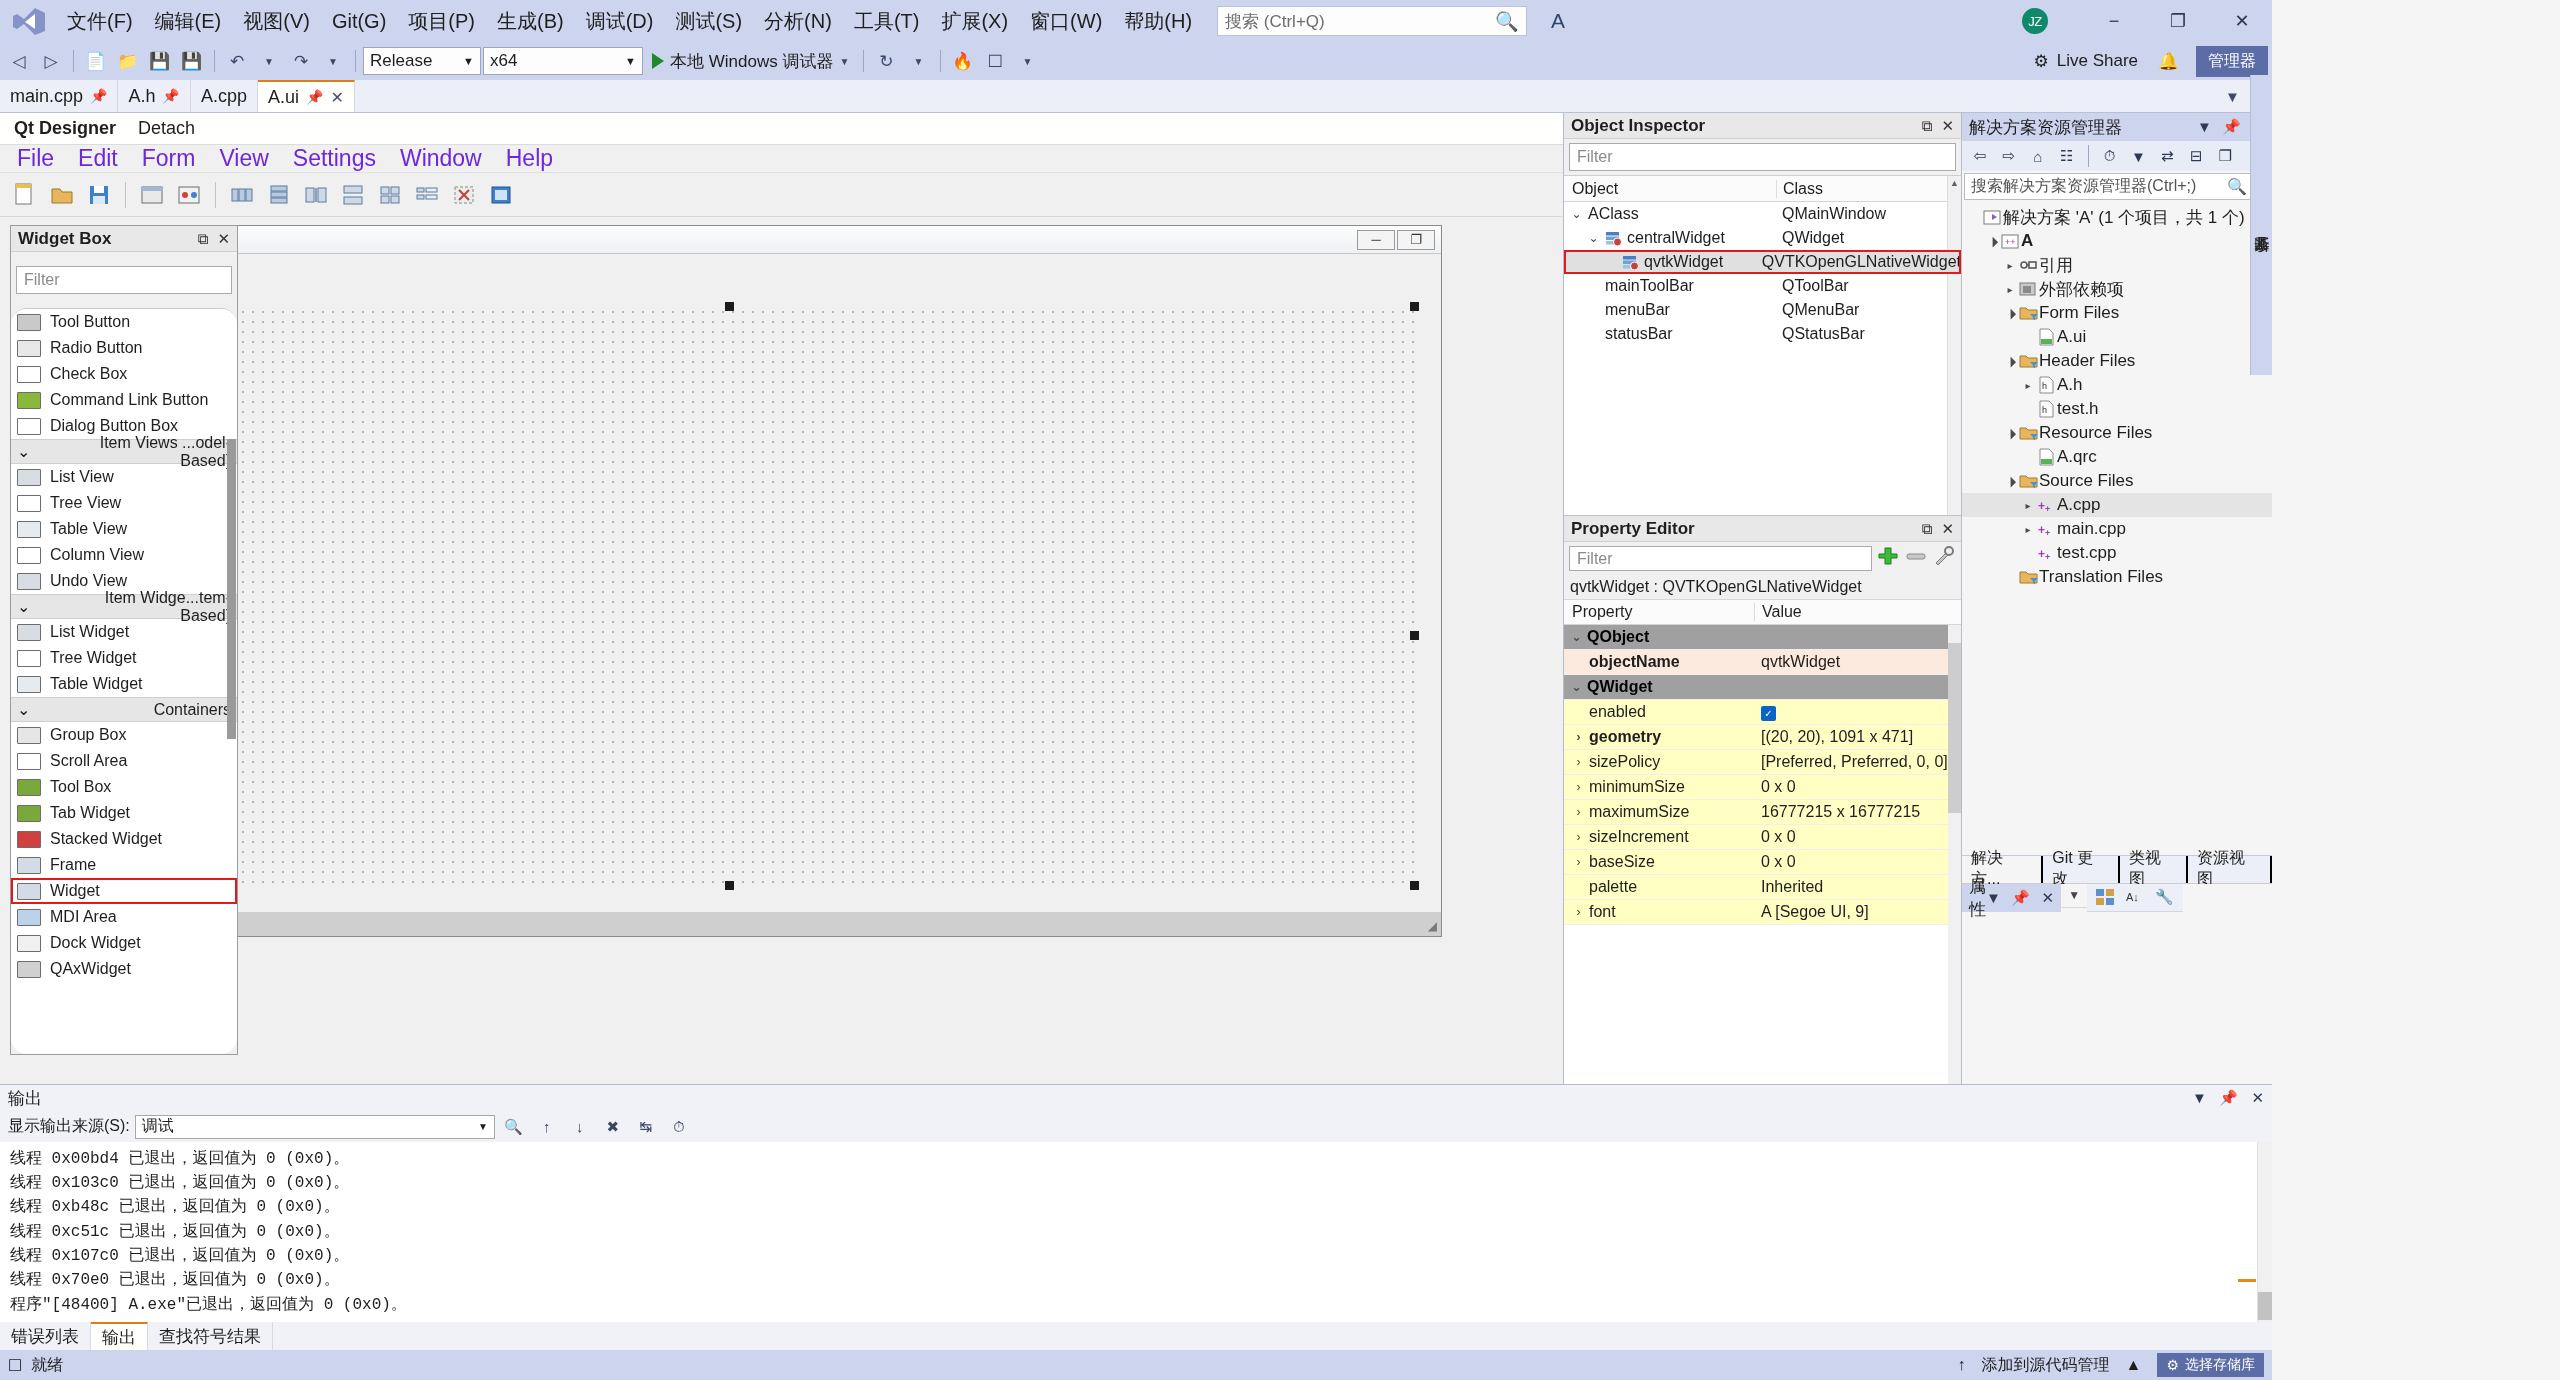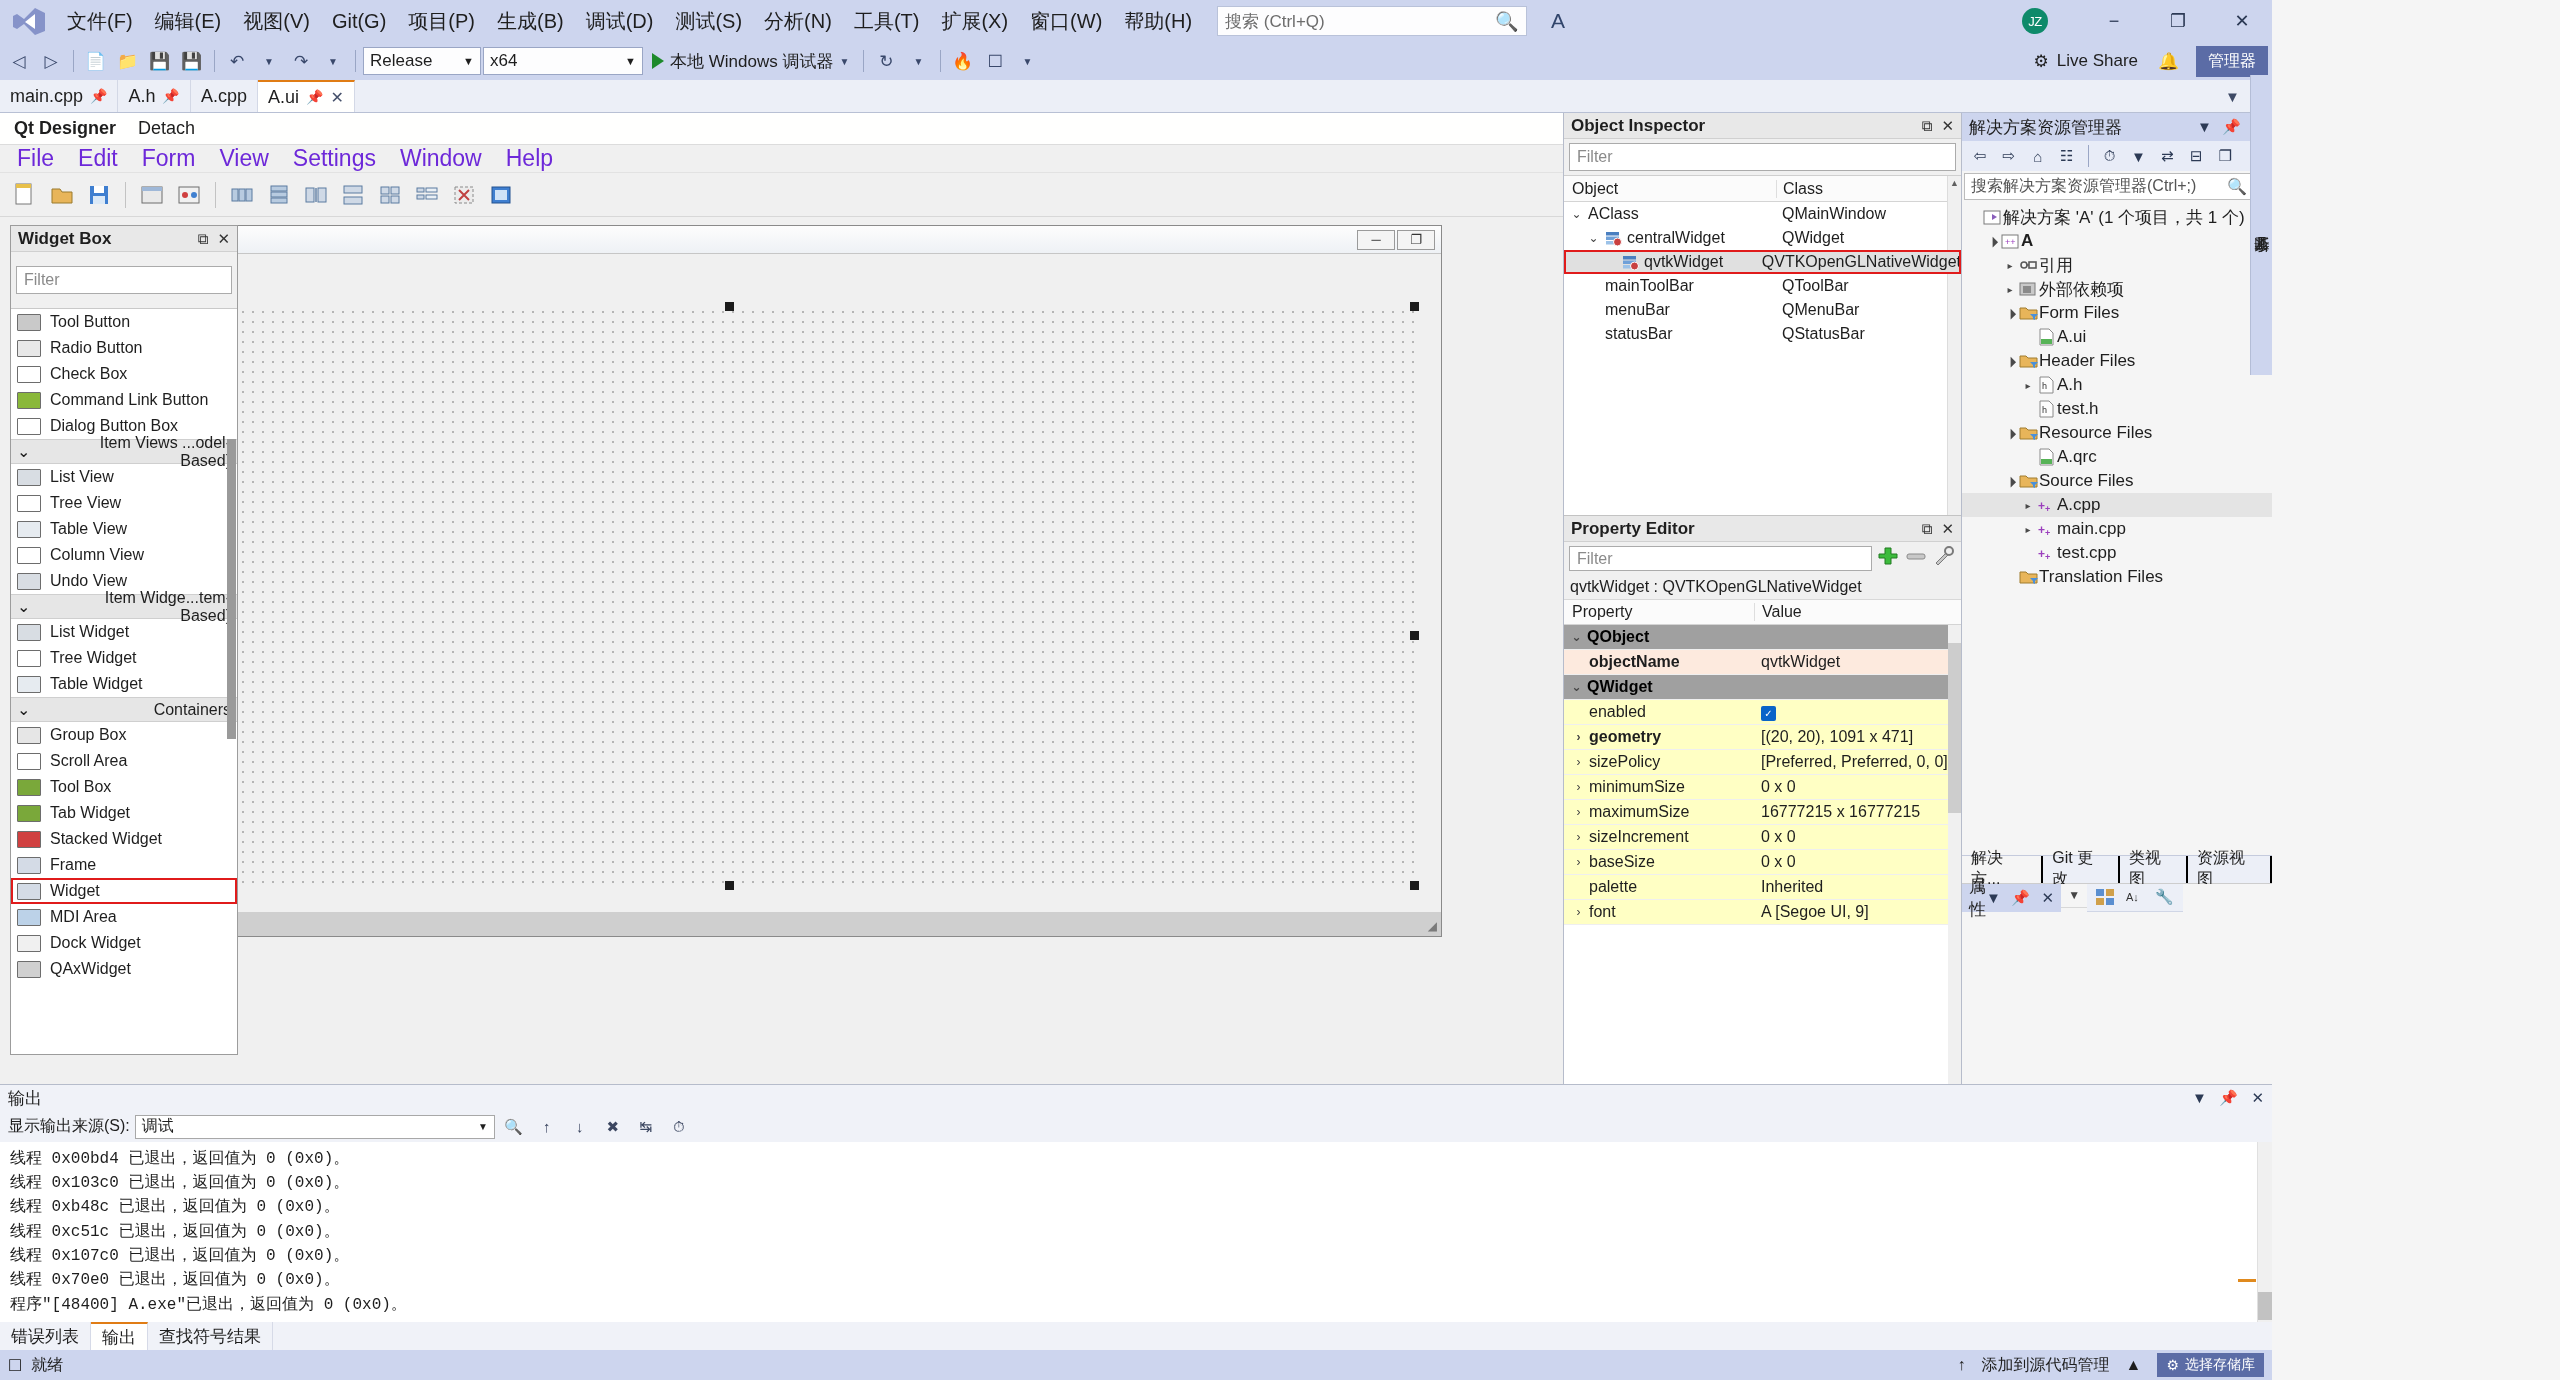--- a/index.html
+++ b/index.html
@@ -158,21 +158,21 @@
     padding: 0 7px; font-size: 17px; font-weight: bold; color: #1e1e1e; flex: 0 0 26px;
     border-bottom: 1px solid #d0d0d0;
   }
   .dock-title .dock-btns { margin-left: auto; display: flex; gap: 9px; font-size: 15px; color: #333; font-weight: normal; }
   .dock-filter {
     height: 28px; margin: 4px 5px; background: #fff; border: 1px solid #ababab;
     display: flex; align-items: center; padding: 0 7px; font-size: 16px; color: #8a8a8a;
     flex: 0 0 28px;
   }
   .wb-list { flex: 1 1 auto; overflow: hidden; position: relative; background: #fff;
-             border-top: 1px solid #c9c9c9; }
+             border-top: 1px solid #c9c9c9; border-radius: 16px; }
   .wb-scroll { position: absolute; right: 1px; top: 130px; width: 9px; height: 300px; background: #9a9a9a; }
   .wb-group {
     display: flex; align-items: center; gap: 8px; height: 25px; padding: 0 6px;
     background: #e6e6e6; border-top: 1px solid #cfcfcf; border-bottom: 1px solid #cfcfcf;
     font-size: 16px; color: #1e1e1e;
   }
   .wb-group .gtext { flex: 1 1 auto; text-align: right; margin-left: 28px; }
   .wb-item {
     display: flex; align-items: center; gap: 9px; height: 26px; padding: 0 6px;
     font-size: 16px; color: #1e1e1e; background: #fff;

